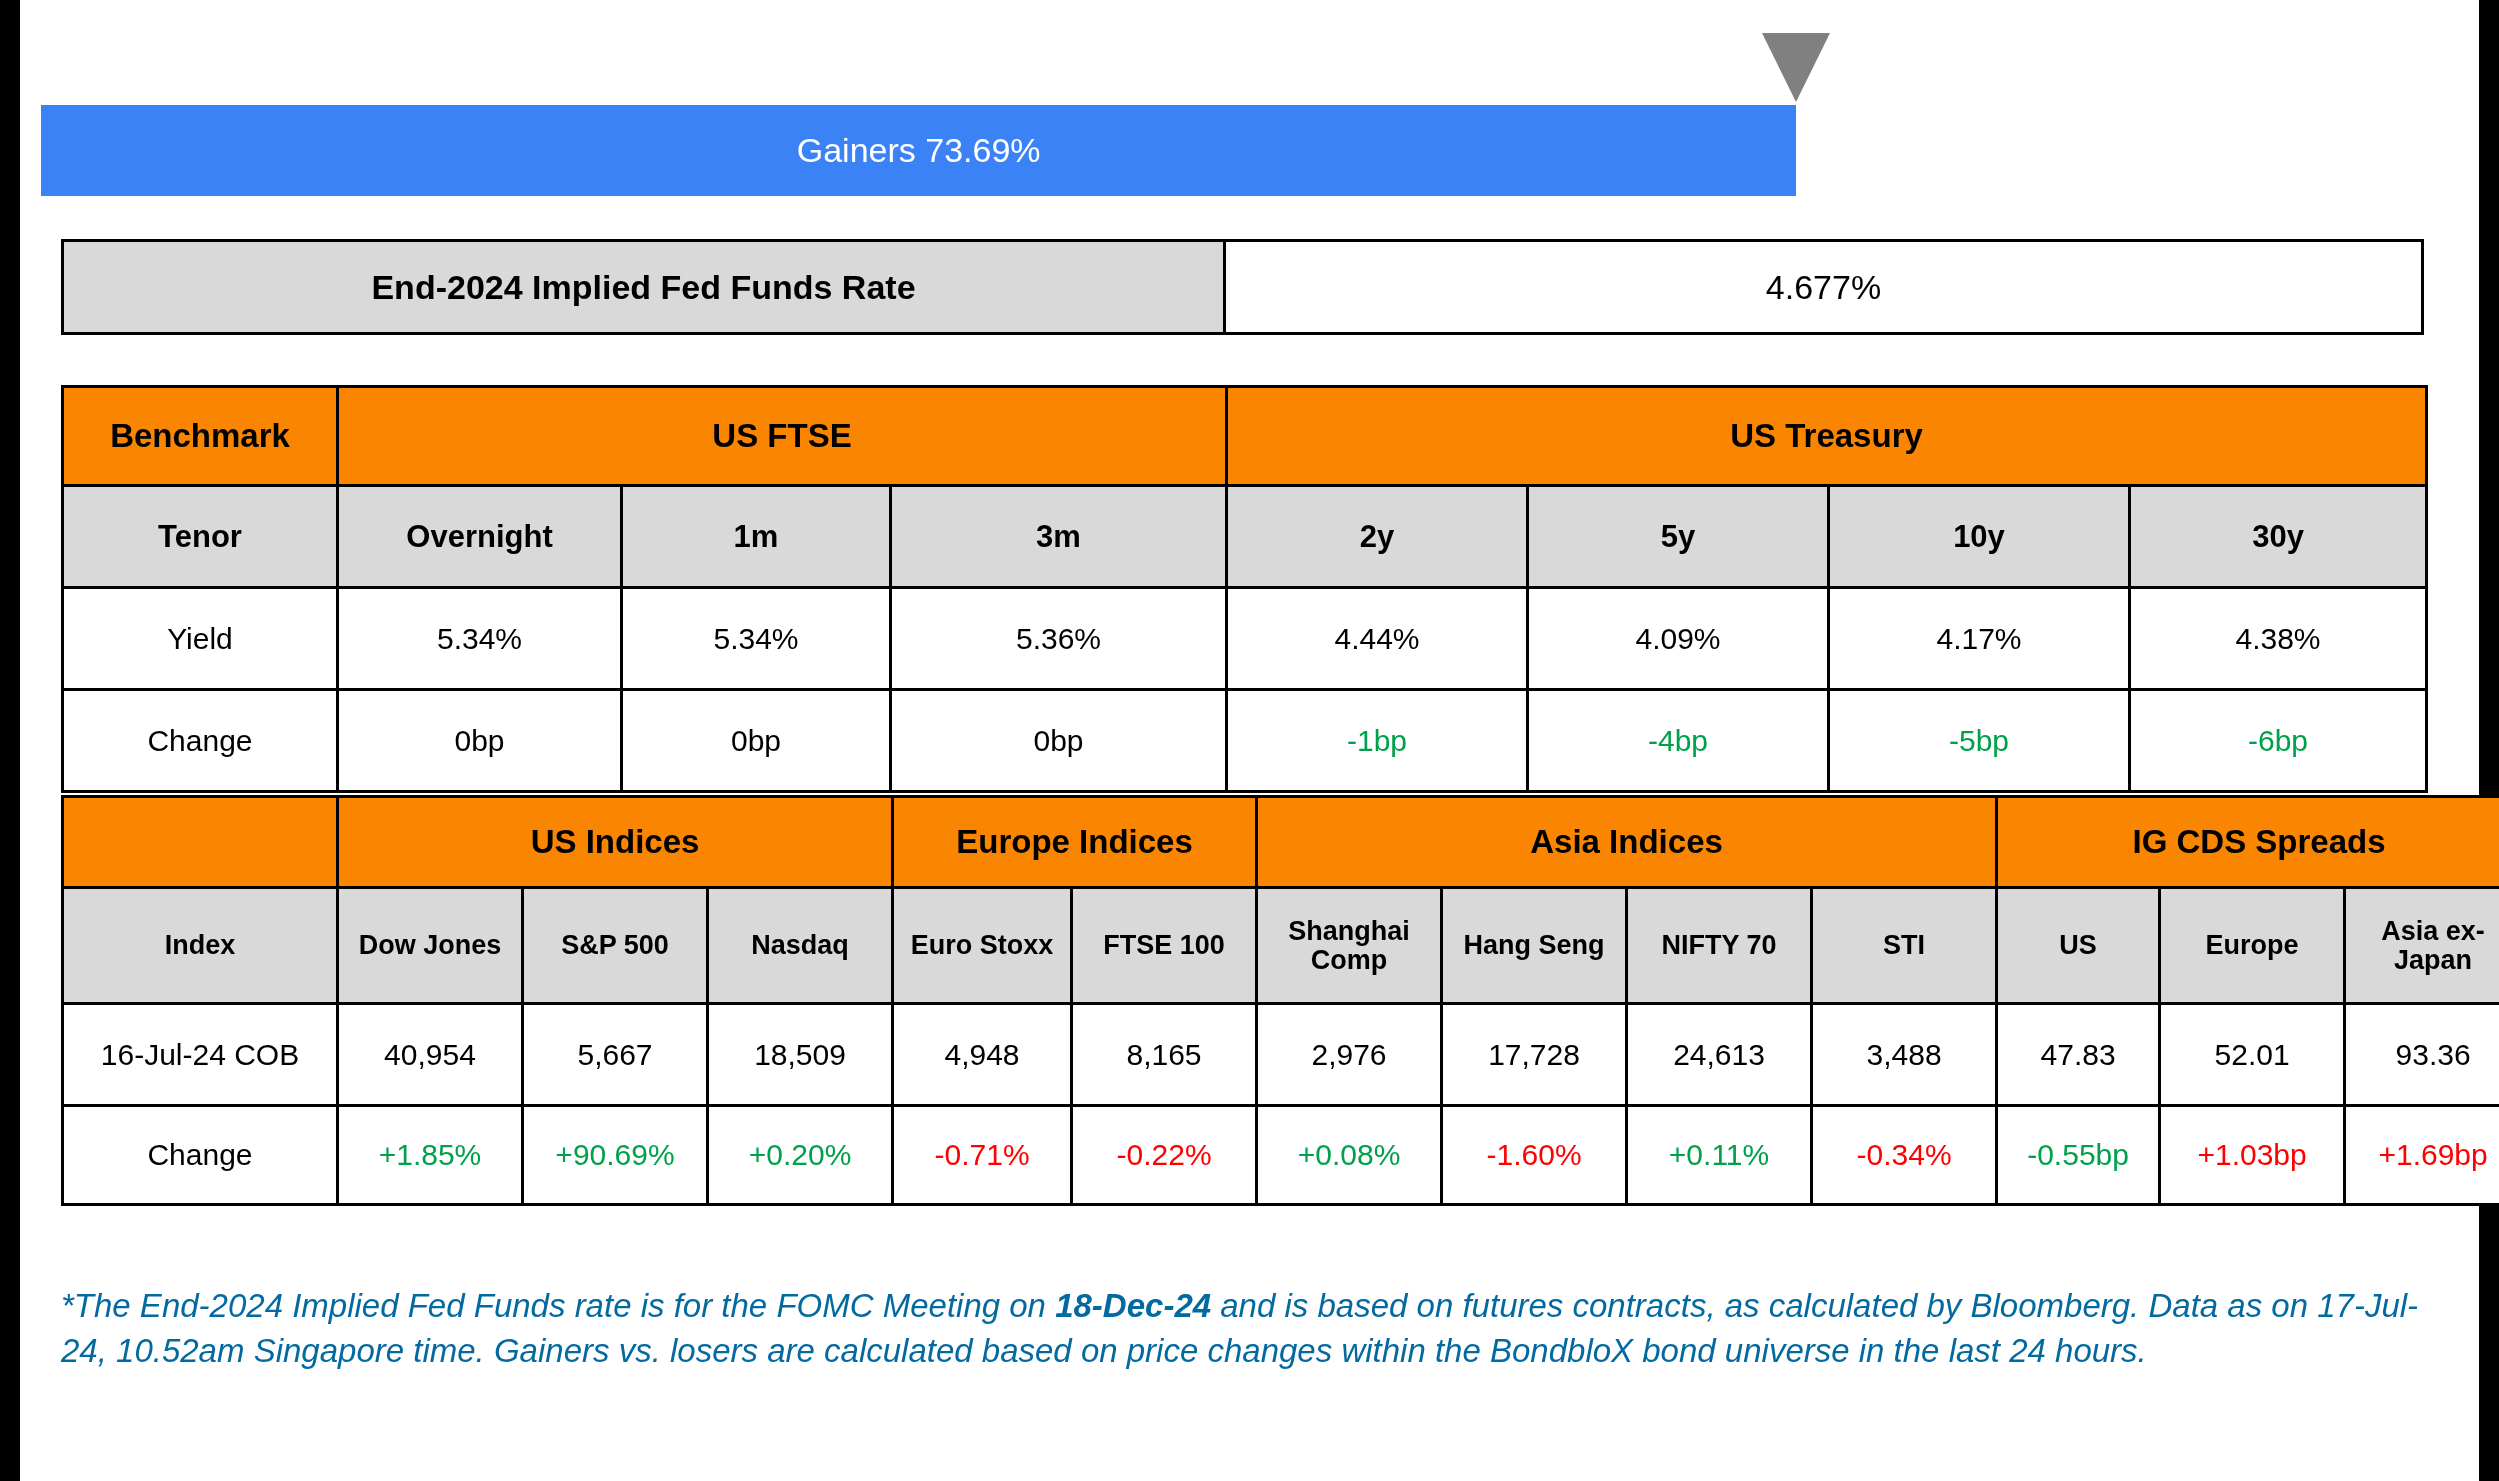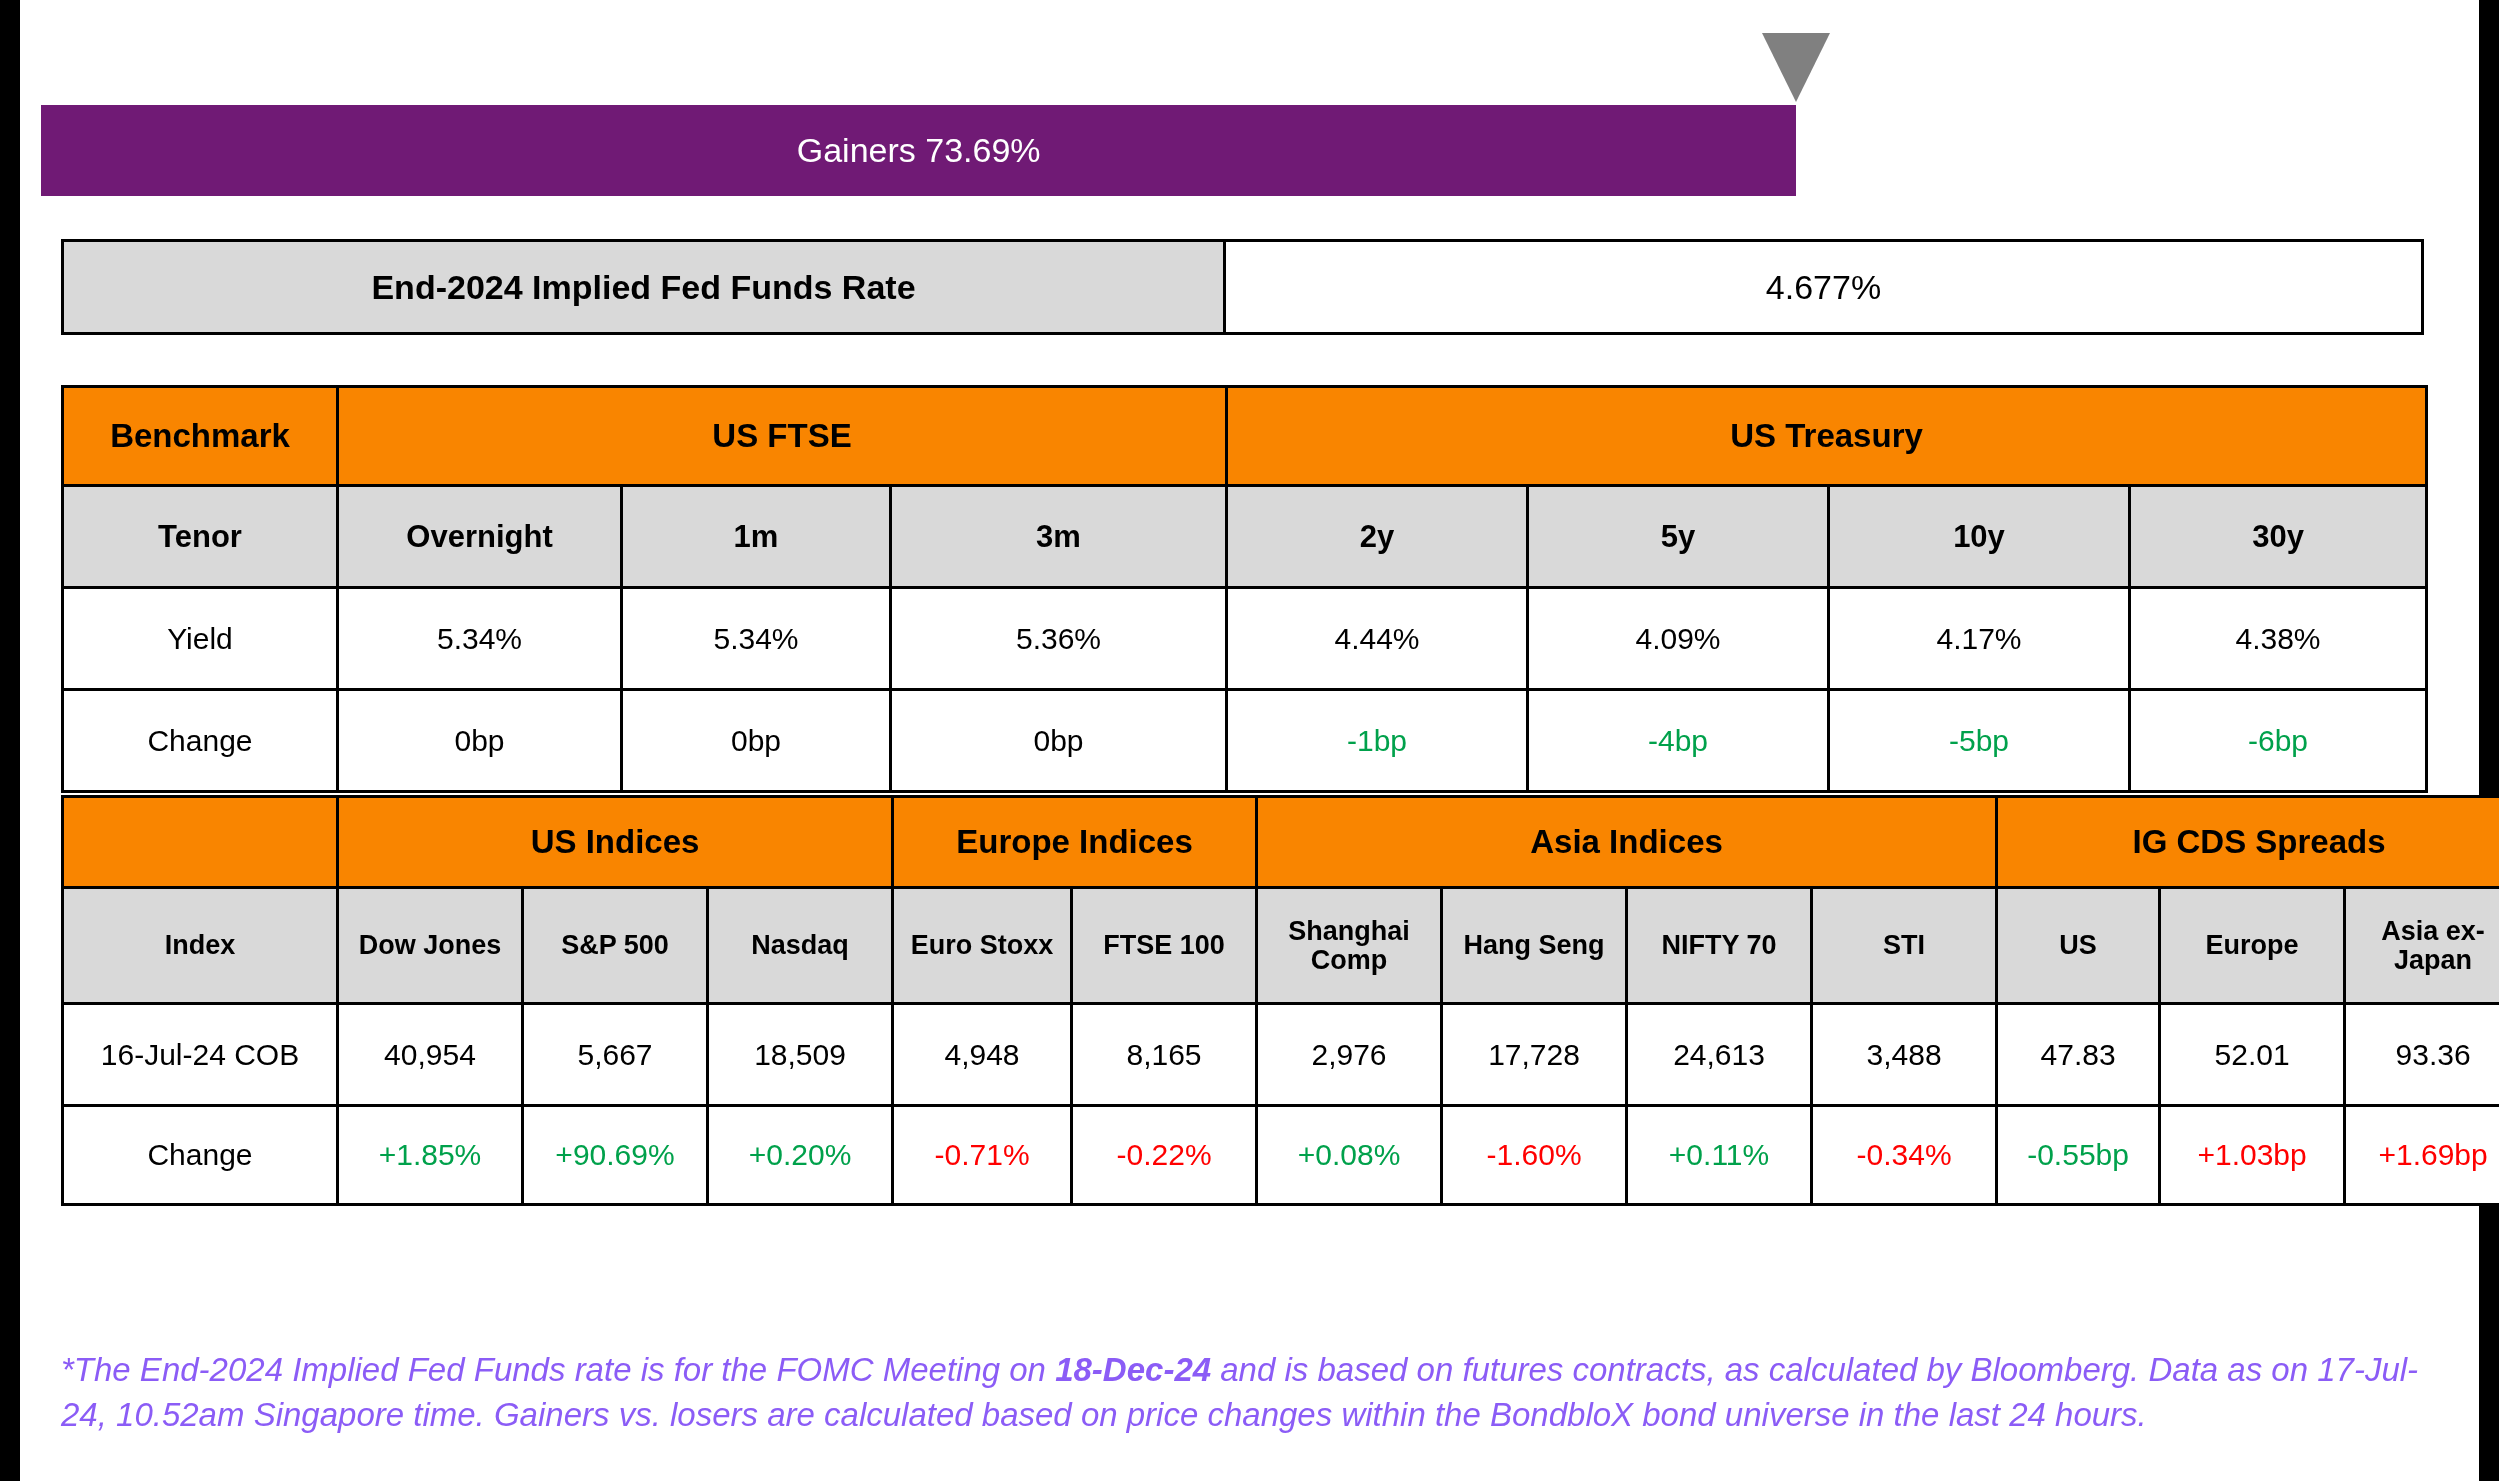--- a/index.html
+++ b/index.html
@@ -21,21 +21,21 @@
   .gl-wrap{
     position:absolute; left:21px; top:105px;
     width:2382px; height:91px;
   }
   .gl-bar{ display:flex; width:100%; height:100%; }
   .gl-seg{
     display:flex; align-items:center; justify-content:center;
     color:#ffffff; font-size:34px; font-weight:400;
     white-space:nowrap;
   }
-  .gl-gainers{ background:#701a75; }
+  .gl-gainers{ background:#3b82f6; }
   .gl-losers{ background:#F98500; }
 
   .gl-marker{
     position:absolute;
     width:0;height:0;
     border-left:34px solid transparent;
     border-right:34px solid transparent;
     border-top:69px solid #808080;
     top:-72px;
   }
@@ -110,26 +110,26 @@
   }
   #indices-table td{ height:88px; }
   #indices-table tr.r-sub td{ height:113px; font-size:27px; line-height:1.05; }
   #indices-table tr.r-data td{ height:99px; font-size:30px; }
   #indices-table tr.r-change td{ height:96px; font-size:30px; }
   #indices-table td.idx-label{ font-size:28px; }
 
   
   .footnote{
     position:absolute;
-    left:41px; top:1348px;
+    left:41px; top:1284px;
     width:2374px;
     font-size:33px;
     font-style:italic;
     line-height:1.36;
-    color:#8b5cf6;
+    color:#0369a1;
   }
   .footnote b{ font-weight:bold; }
 </style>
 </head>
 <body>
 
 <div class="page">
 
   <div class="gl-wrap">
     <div class="gl-marker" id="gl-marker" style="left: calc(73.69% - 34px);"></div>

